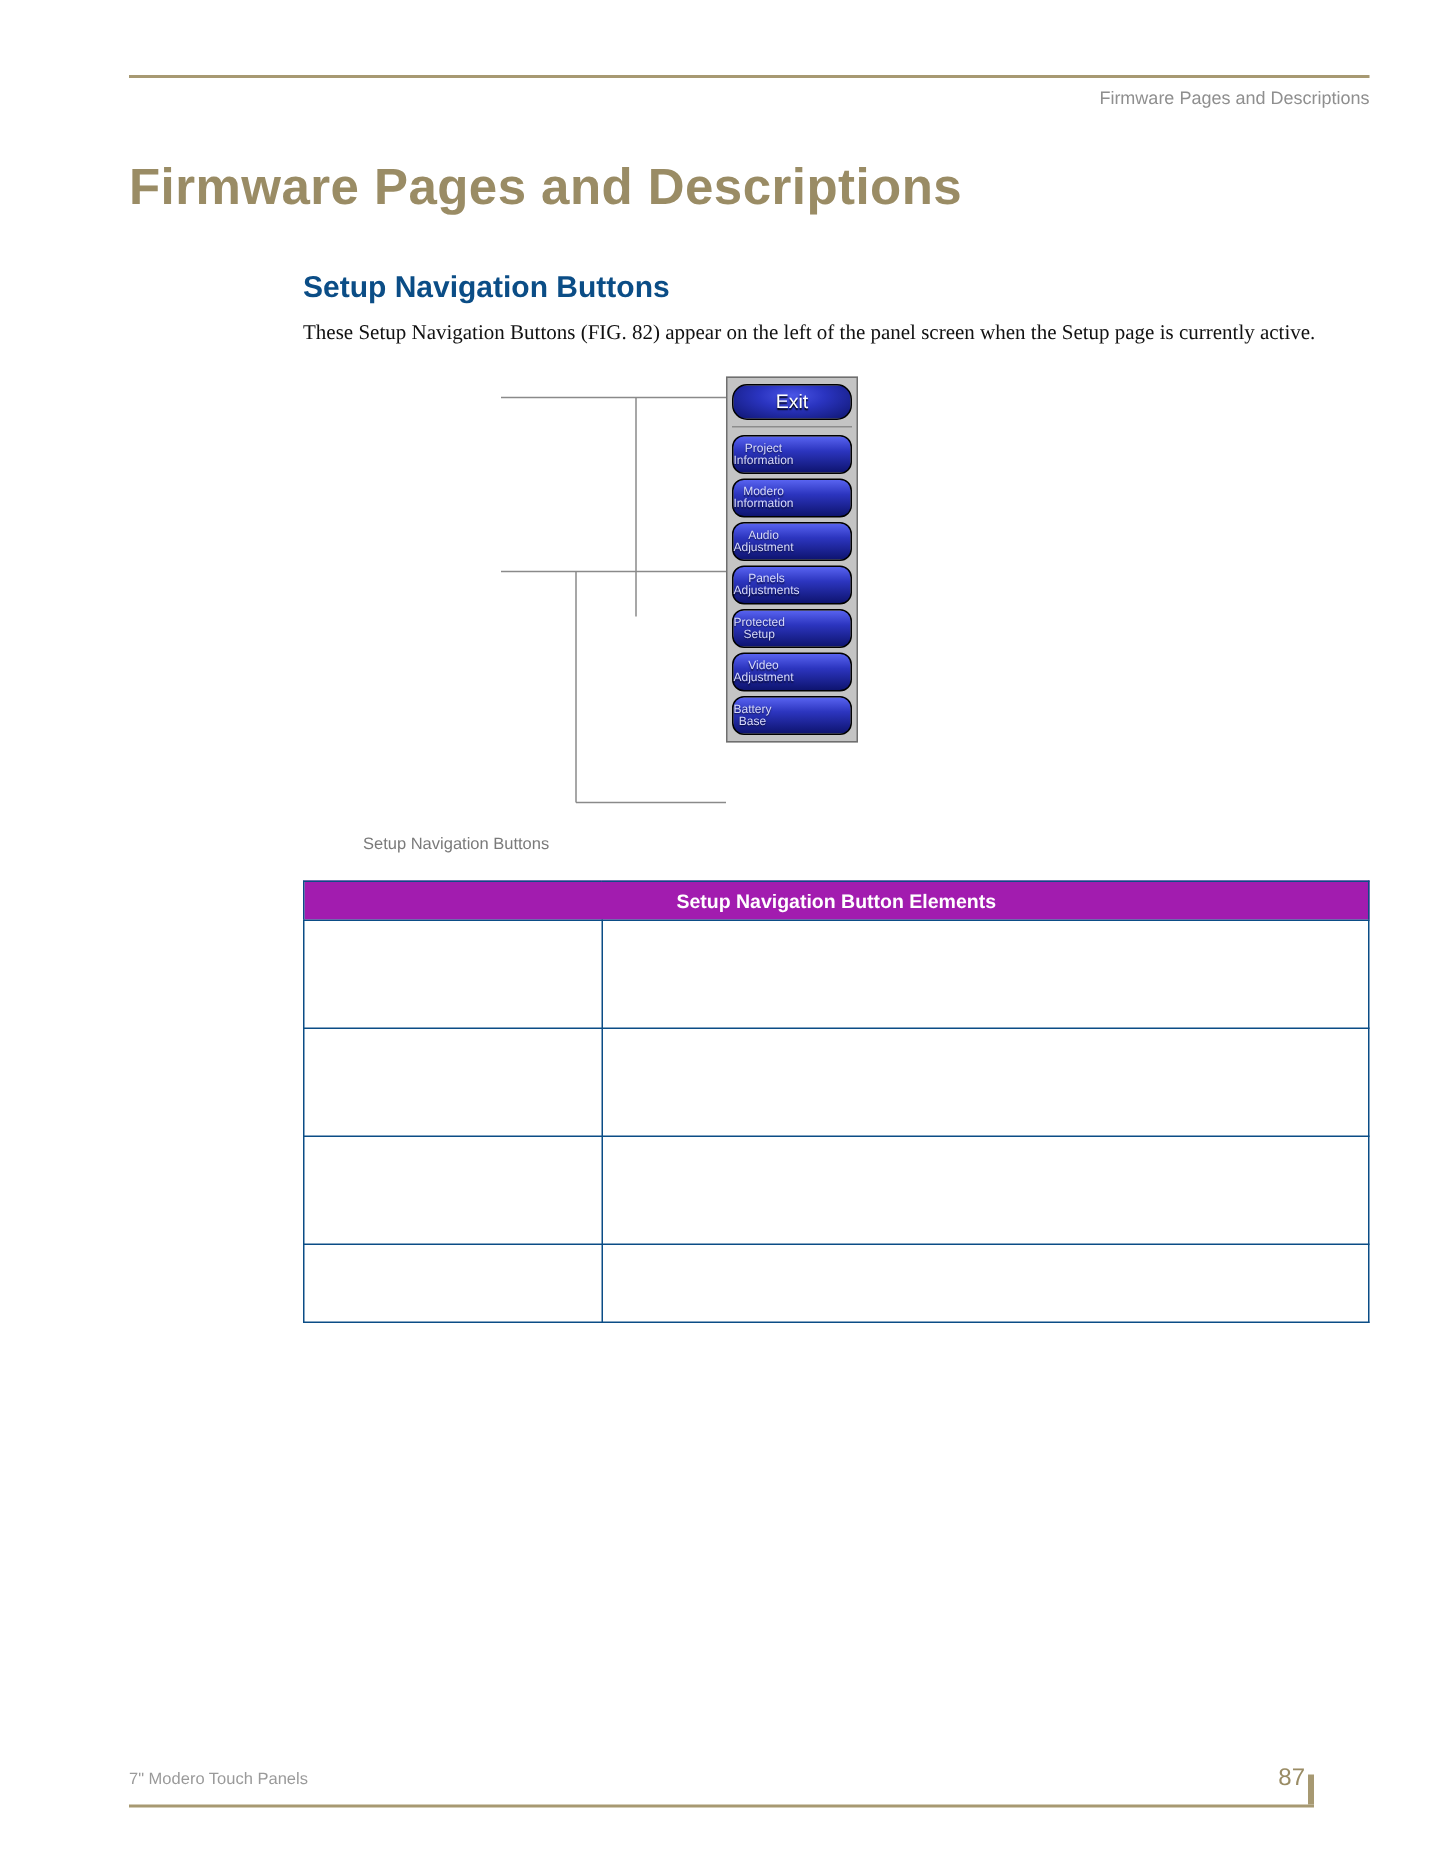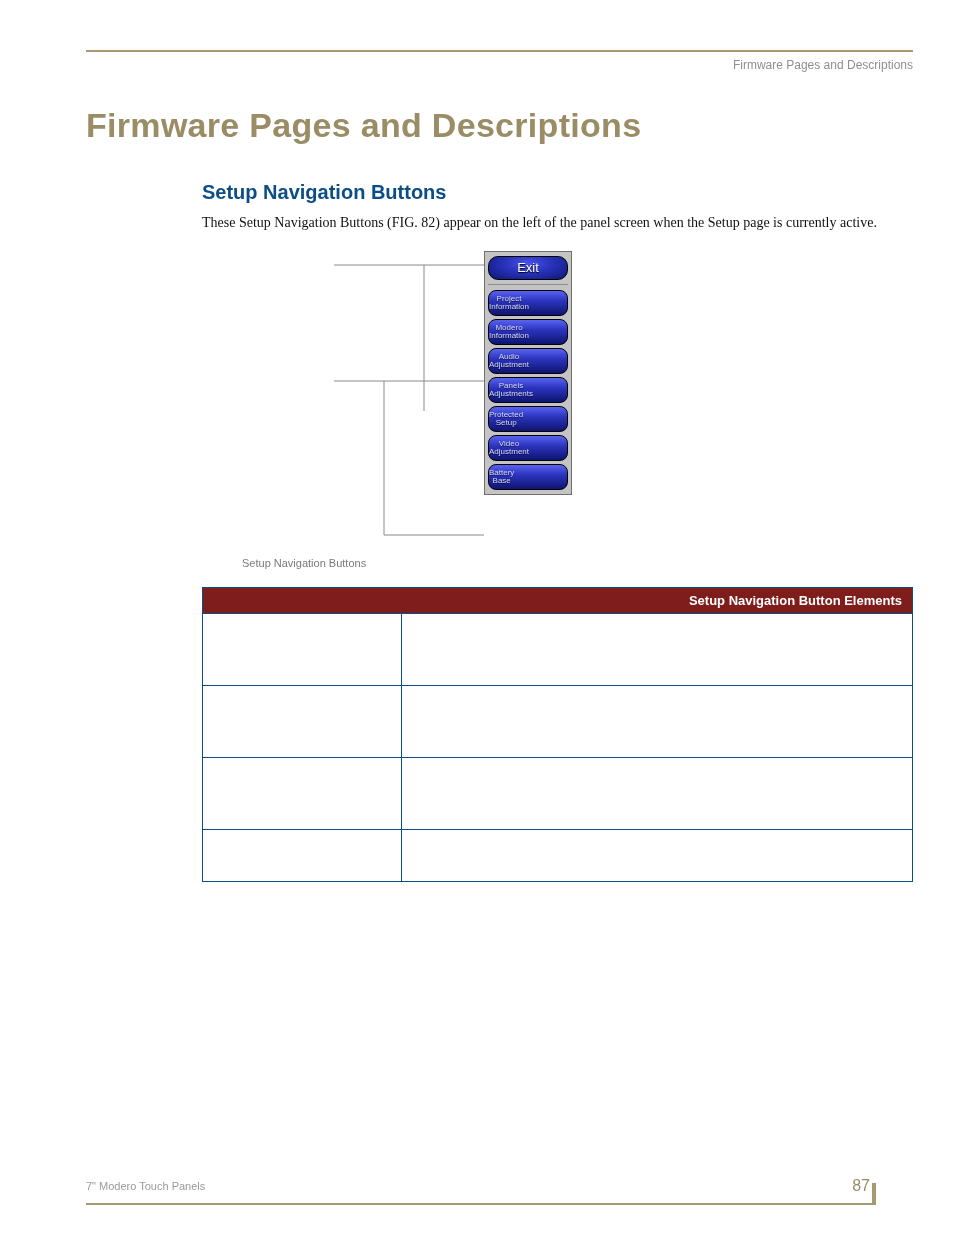--- a/index.html
+++ b/index.html
@@ -106,26 +106,26 @@
     margin: 6px 0 18px 40px;
   }
 
   
   table.elem {
     width: 100%;
     border-collapse: collapse;
     border: 1px solid #0b4d86;
   }
   table.elem th {
-    background: #7f1d1d;
+    background: #a21caf;
     color: #ffffff;
     font-family: "Trebuchet MS", Arial, sans-serif;
     font-weight: 700;
     font-size: 13px;
-    text-align: right;
+    text-align: center;
     padding: 5px 10px;
   }
   table.elem td {
     border: 1px solid #0b4d86;
     height: 72px;
     vertical-align: top;
     padding: 4px 8px;
     font-size: 13px;
   }
   table.elem td.c1 { width: 28%; }

